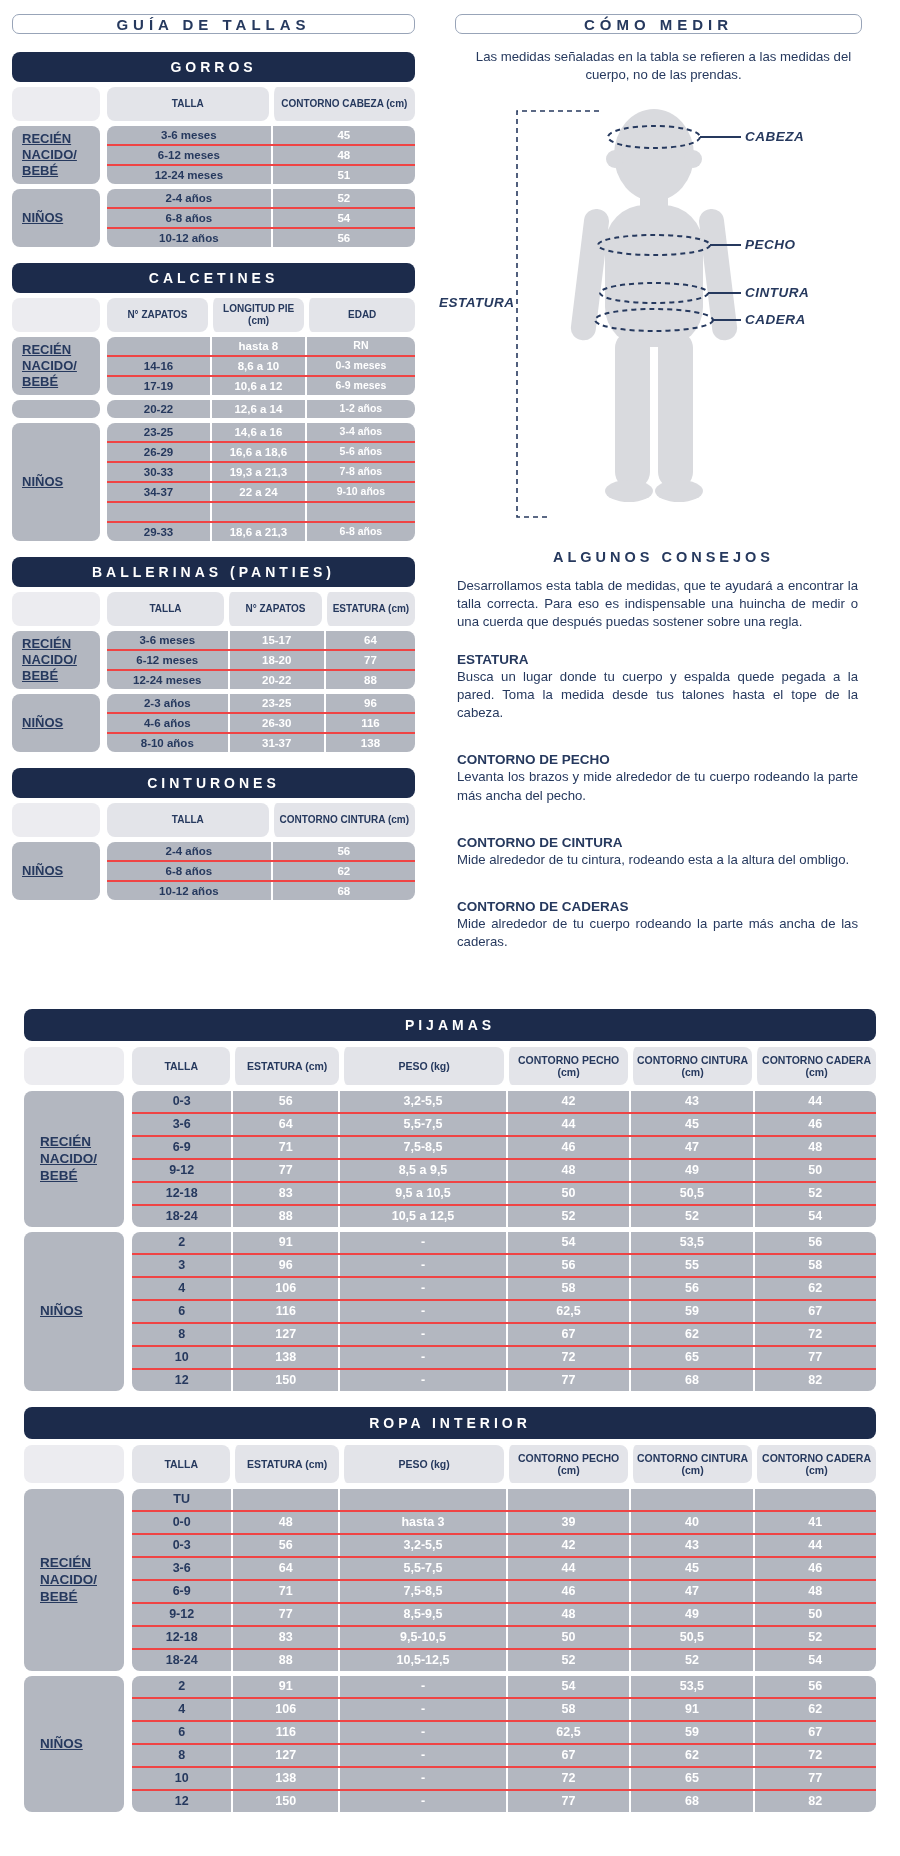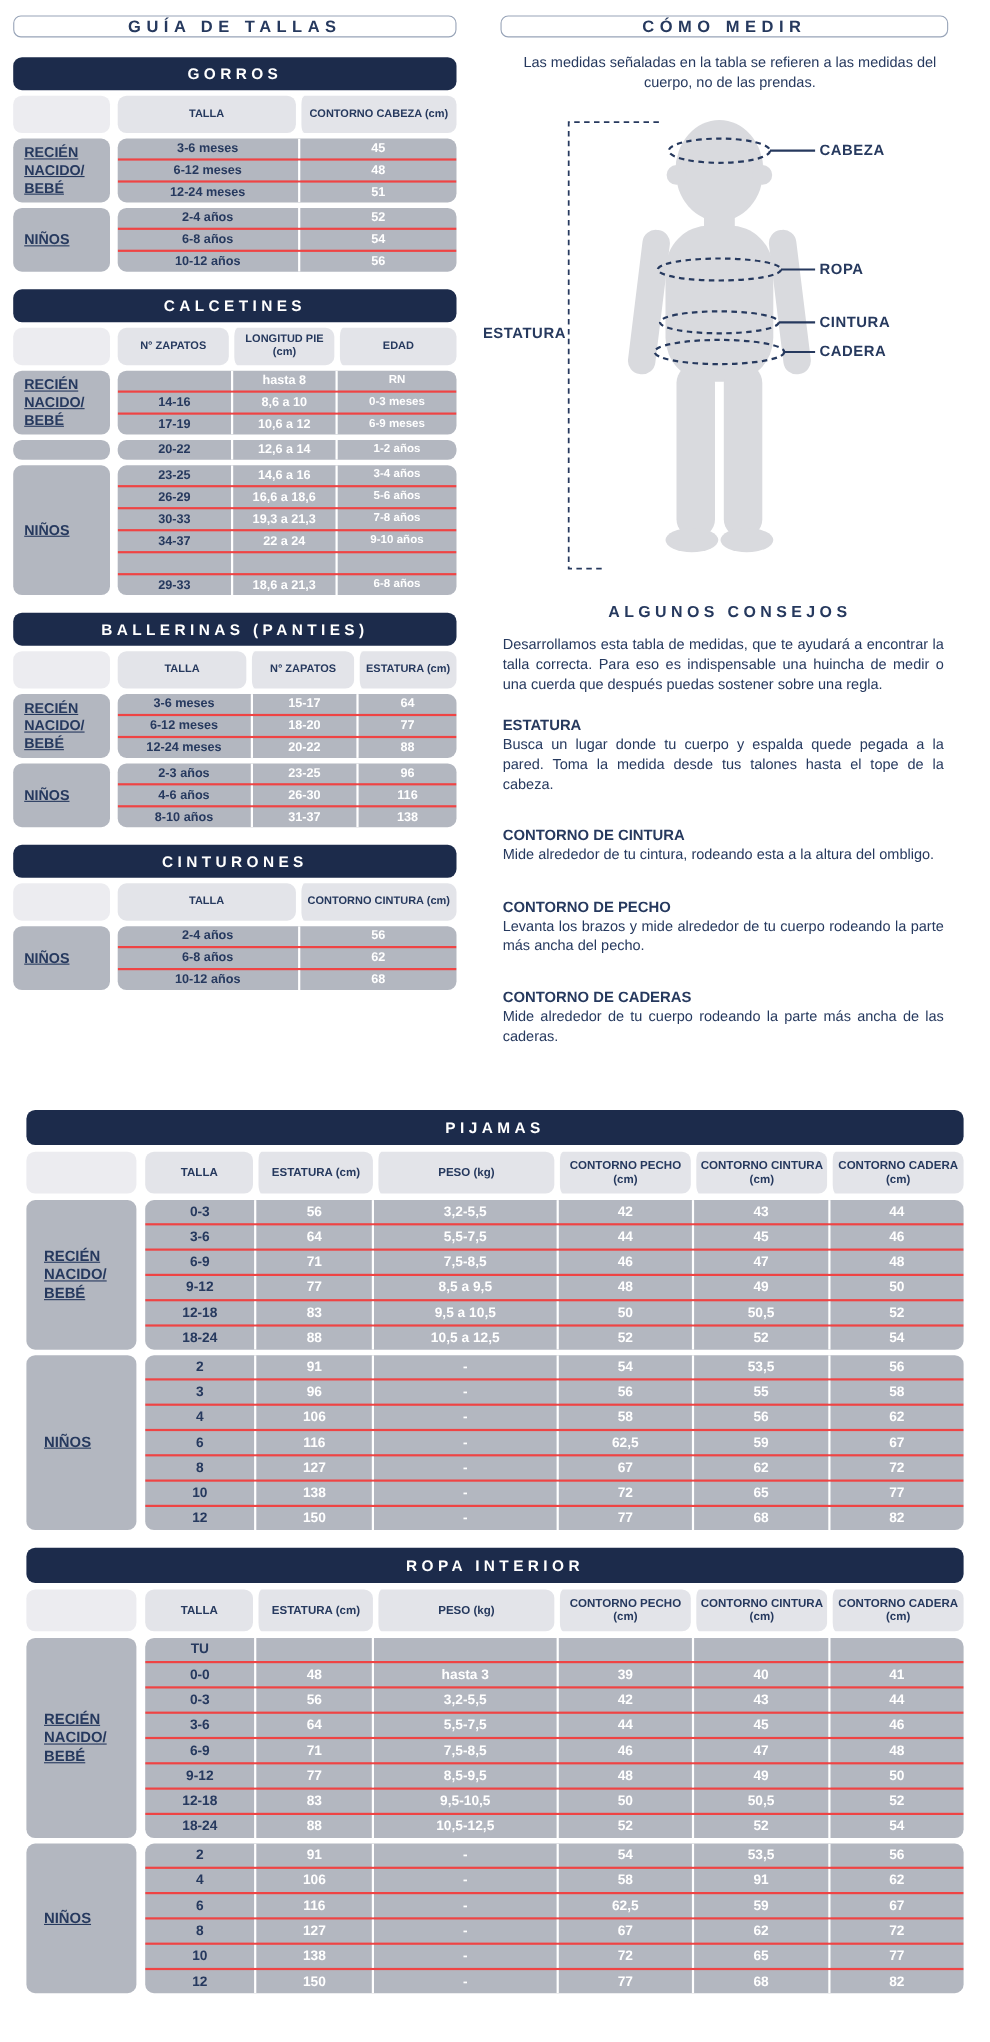--- a/index.html
+++ b/index.html
@@ -56,21 +56,21 @@
   .sg-grouprow + .sg-grouprow { margin-top: 5px; }
   .col-0 { flex: 0 0 88px; margin-right: 7px; }
   .sg-grouplabel {
     background: var(--cellgray); border-radius: 8px;
     display: flex; align-items: center;
     font-weight: bold; font-size: 13px; line-height: 1.25; color: var(--navytext);
     padding-left: 10px;
     text-decoration: underline;
   }
   .sg-rows { flex: 1; background: var(--cellgray); border-radius: 8px; overflow: hidden; }
-  .sg-row { display: flex; height: 18px; }
+  .sg-row { display: flex; height: 18px; justify-content: flex-end; }
   .sg-row + .sg-row { border-top: 2px solid #ef4444; height: 20px; }
   .sg-cell {
     display: flex; align-items: center; justify-content: center;
     color: #fff; font-weight: bold; font-size: 11.5px; text-align: center; line-height: 1.1;
   }
   .sg-cell:not(:first-child) { border-left: 2px solid #fff; }
   .sg-cell.talla { color: var(--navytext); }
 
   .t-gorros .col-1, .t-cinturones .col-1 { flex: 1.15; }
   .t-gorros .col-2, .t-cinturones .col-2 { flex: 1; }
@@ -102,21 +102,21 @@
 
   
   .intro-text {
     text-align: center; font-size: 13.2px; line-height: 1.4;
     padding: 0 22px; margin-bottom: 8px; font-weight: 500;
   }
   .diagram { position: relative; height: 452px; }
   .diagram svg { position: absolute; left: 0; top: 0; }
   .dg-label {
     position: absolute; font-weight: bold; font-size: 13.5px;
-    color: var(--navytext); letter-spacing: 0.5px; white-space: nowrap;
+    color: var(--navytext); letter-spacing: 0.5px; white-space: nowrap; font-style: italic;
   }
   .consejos-title {
     text-align: center; font-weight: bold; font-size: 14.5px;
     letter-spacing: 4px; margin: 4px 0 12px 0;
   }
   .consejos-body { padding: 0 30px 0 18px; }
   .consejos-text { text-align: justify; font-size: 13.2px; line-height: 1.38; margin-bottom: 20px; font-weight: 500; }
   .tip { margin-bottom: 30px; }
   .tip-title { font-weight: bold; font-size: 13.5px; margin-bottom: 1px; }
   .tip-text { text-align: justify; font-size: 13.2px; line-height: 1.38; font-weight: 500; }
@@ -364,42 +364,42 @@
         <g stroke="#26395e" stroke-width="2">
           <line x1="261" y1="44" x2="302" y2="44"></line>
           <line x1="271" y1="152" x2="302" y2="152"></line>
           <line x1="269" y1="200" x2="302" y2="200"></line>
           <line x1="274" y1="227" x2="302" y2="227"></line>
         </g>
 
         <path d="M160,18 L78,18 L78,424 L108,424" fill="none" stroke="#26395e" stroke-width="1.6" stroke-dasharray="5 4"></path>
       </svg>
       <span class="dg-label" style="left:306px; top:36px;">CABEZA</span>
-      <span class="dg-label" style="left:306px; top:144px;">ROPA</span>
+      <span class="dg-label" style="left:306px; top:144px;">PECHO</span>
       <span class="dg-label" style="left:306px; top:192px;">CINTURA</span>
       <span class="dg-label" style="left:306px; top:219px;">CADERA</span>
       <span class="dg-label" style="left:0; top:202px; width:70px; text-align:right;">ESTATURA</span>
     </div>
 
     <h3 class="consejos-title">ALGUNOS CONSEJOS</h3>
 
     <div class="consejos-body">
       <p class="consejos-text">Desarrollamos esta tabla de medidas, que te ayudará a encontrar la talla correcta. Para eso es indispensable una huincha de medir o una cuerda que después puedas sostener sobre una regla.</p>
 
       <div class="tip">
         <div class="tip-title">ESTATURA</div>
         <p class="tip-text">Busca un lugar donde tu cuerpo y espalda quede pegada a la pared. Toma la medida desde tus talones hasta el tope de la cabeza.</p>
       </div>
       <div class="tip">
+        <div class="tip-title">CONTORNO DE PECHO</div>
+        <p class="tip-text">Levanta los brazos y mide alrededor de tu cuerpo rodeando la parte más ancha del pecho.</p>
+      </div>
+      <div class="tip">
         <div class="tip-title">CONTORNO DE CINTURA</div>
         <p class="tip-text">Mide alrededor de tu cintura, rodeando esta a la altura del ombligo.</p>
-      </div>
-      <div class="tip">
-        <div class="tip-title">CONTORNO DE PECHO</div>
-        <p class="tip-text">Levanta los brazos y mide alrededor de tu cuerpo rodeando la parte más ancha del pecho.</p>
       </div>
       <div class="tip">
         <div class="tip-title">CONTORNO DE CADERAS</div>
         <p class="tip-text">Mide alrededor de tu cuerpo rodeando la parte más ancha de las caderas.</p>
       </div>
     </div>
   </div>
 </div>
 
 <section class="full-section first">

